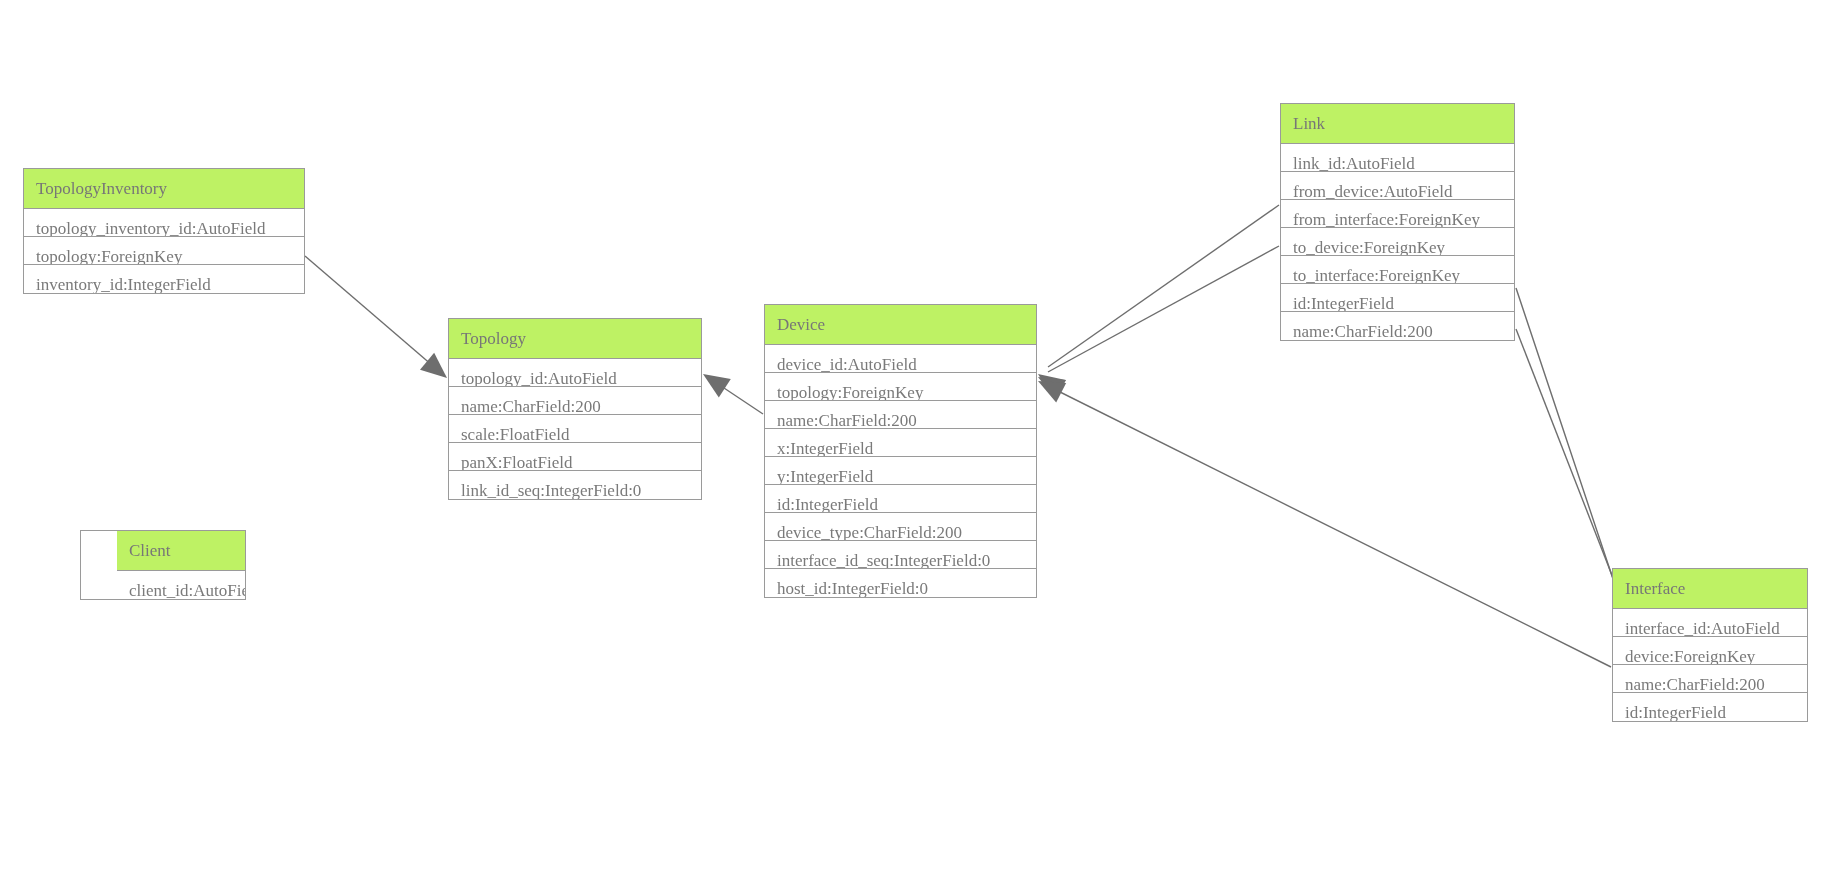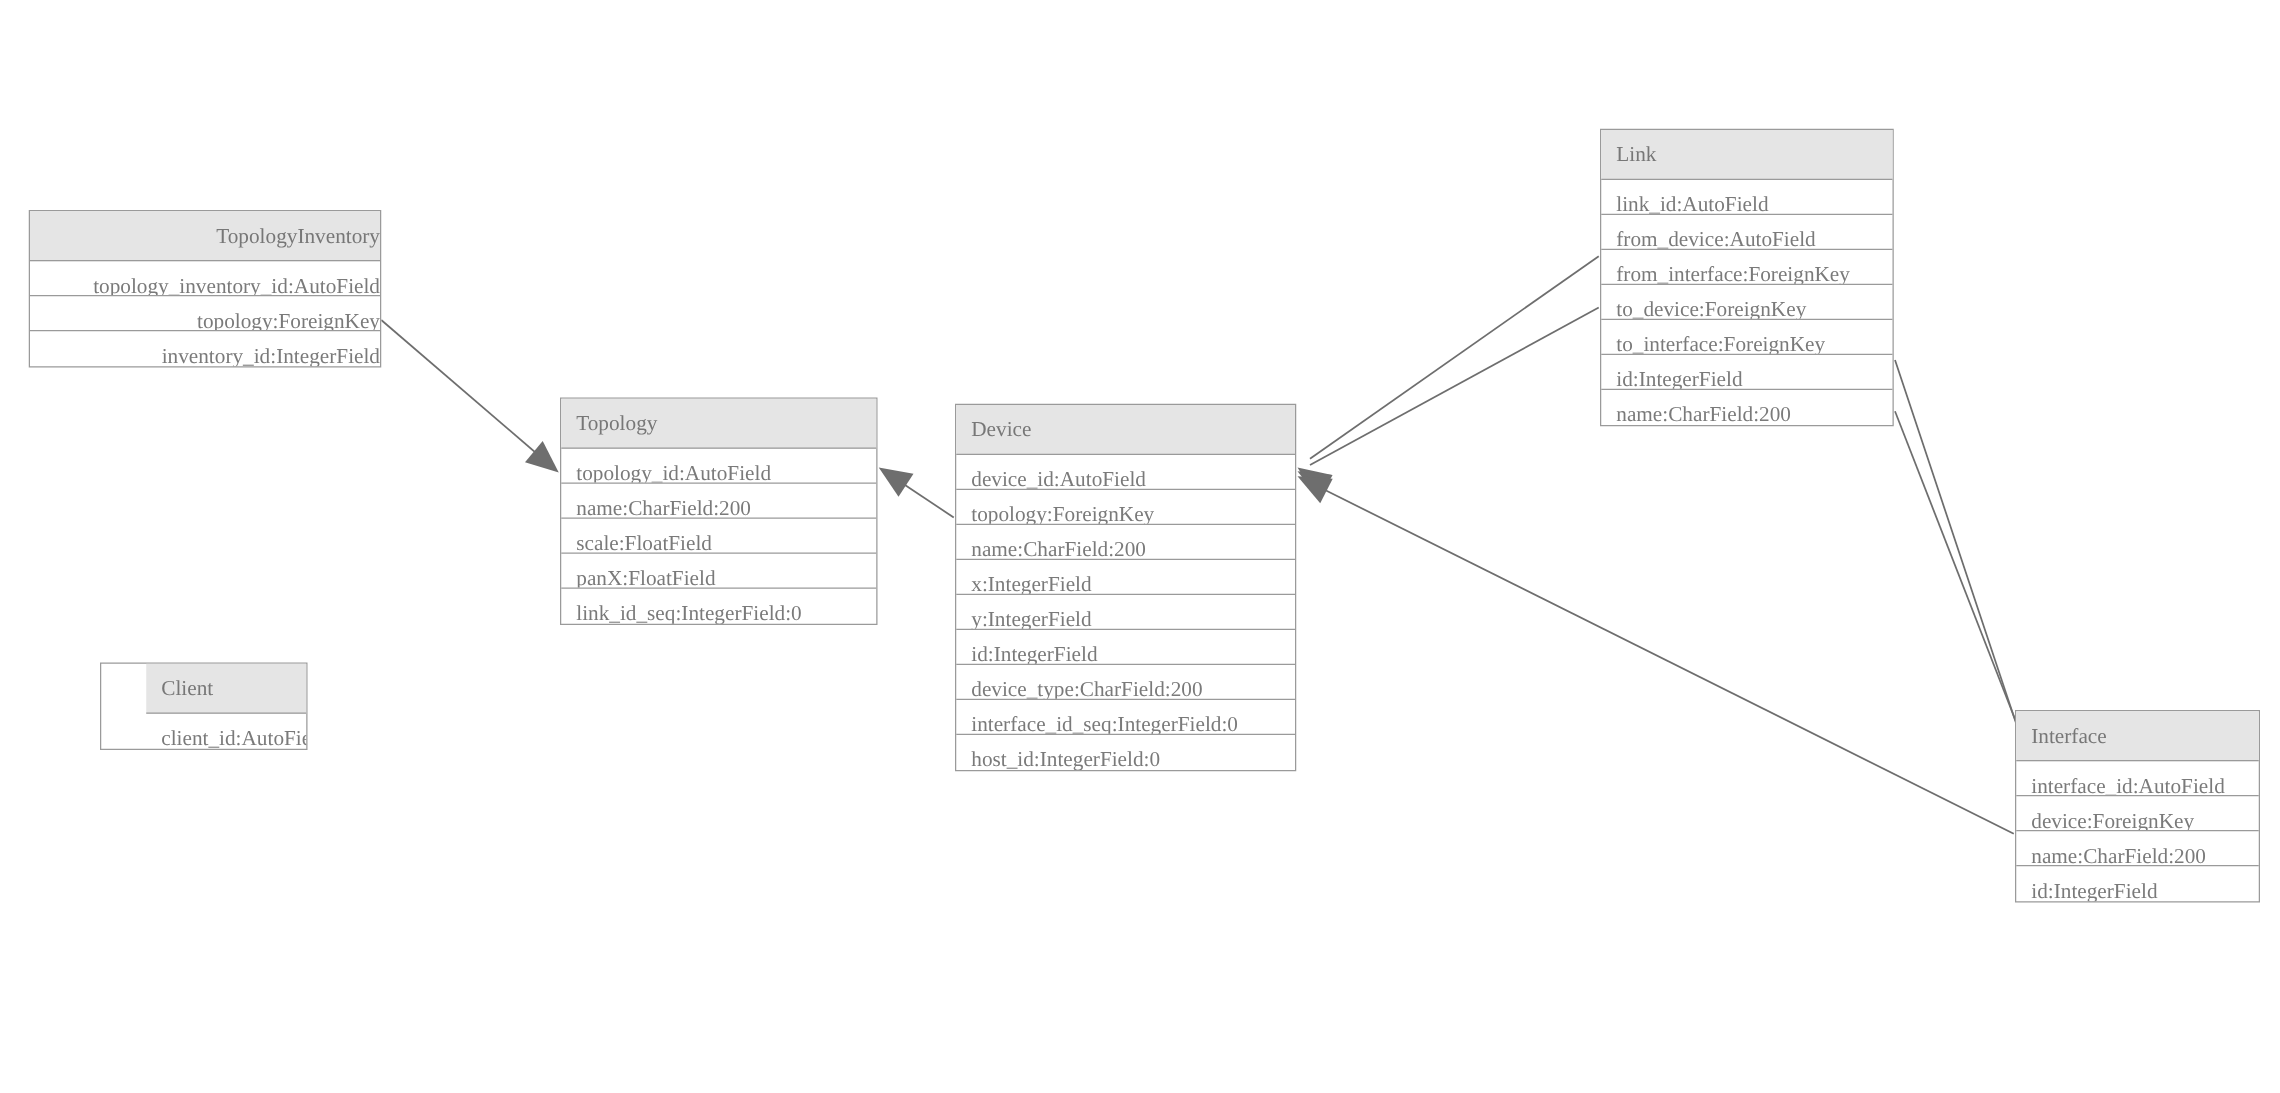--- a/index.html
+++ b/index.html
@@ -28,21 +28,21 @@
     position: absolute;
     box-sizing: border-box;
     border: 1px solid #9a9a9a;
     background: #ffffff;
     z-index: 2;
   }
   .entity-header {
     box-sizing: border-box;
     height: 40px;
     line-height: 40px;
-    background: #e5e5e5;
+    background: #bef264;
     border-bottom: 1px solid #9a9a9a;
     padding: 0 0 0 12px;
     font-size: 17px;
     color: #777777;
     white-space: nowrap;
     overflow: hidden;
   }
   .entity-fields {
     box-sizing: border-box;
   }
@@ -91,21 +91,21 @@
         <path d="M 1516,288 L 1620,600" stroke="#6e6e6e" stroke-width="1.4" fill="none"></path>
         <path d="M 0,0 L -26,-11 L -26,11 Z" fill="#6e6e6e" transform="translate(1624,612) rotate(108)"></path>
       </g>
       <g>
         <path d="M 1516,329 L 1622,601" stroke="#6e6e6e" stroke-width="1.4" fill="none"></path>
         <path d="M 0,0 L -26,-11 L -26,11 Z" fill="#6e6e6e" transform="translate(1626,612) rotate(111)"></path>
       </g>
     </svg>
 
   <div id="entity-layer">
-      <div class="entity" style="left: 23px; top: 168px; width: 282px; text-align: right;">
+      <div class="entity" style="left: 23px; top: 168px; width: 282px;">
         <div class="entity-header">TopologyInventory</div>
         <div class="entity-fields">
           <div class="field-row">topology_inventory_id:AutoField</div>
           <div class="field-row">topology:ForeignKey</div>
           <div class="field-row">inventory_id:IntegerField</div>
         </div>
       </div>
       <div class="entity" style="left: 80px; top: 530px; width: 166px; padding-left: 36px;">
         <div class="entity-header">Client</div>
         <div class="entity-fields">
@@ -115,21 +115,21 @@
       <div class="entity" style="left: 448px; top: 318px; width: 254px;">
         <div class="entity-header">Topology</div>
         <div class="entity-fields">
           <div class="field-row">topology_id:AutoField</div>
           <div class="field-row">name:CharField:200</div>
           <div class="field-row">scale:FloatField</div>
           <div class="field-row">panX:FloatField</div>
           <div class="field-row">link_id_seq:IntegerField:0</div>
         </div>
       </div>
-      <div class="entity" style="left: 764px; top: 323px; width: 273px;">
+      <div class="entity" style="left: 764px; top: 304px; width: 273px;">
         <div class="entity-header">Device</div>
         <div class="entity-fields">
           <div class="field-row">device_id:AutoField</div>
           <div class="field-row">topology:ForeignKey</div>
           <div class="field-row">name:CharField:200</div>
           <div class="field-row">x:IntegerField</div>
           <div class="field-row">y:IntegerField</div>
           <div class="field-row">id:IntegerField</div>
           <div class="field-row">device_type:CharField:200</div>
           <div class="field-row">interface_id_seq:IntegerField:0</div>

